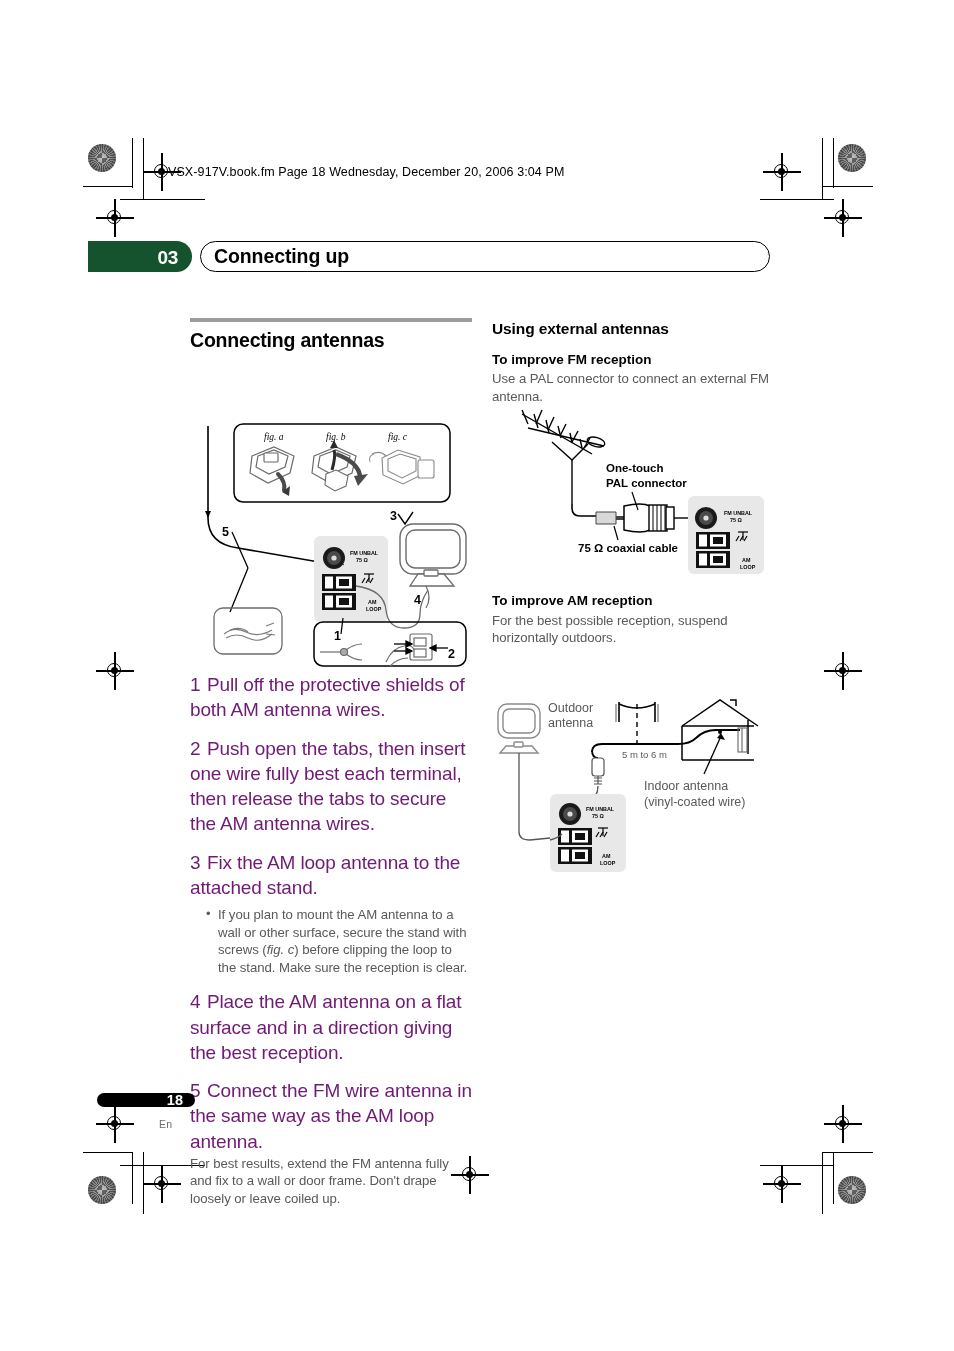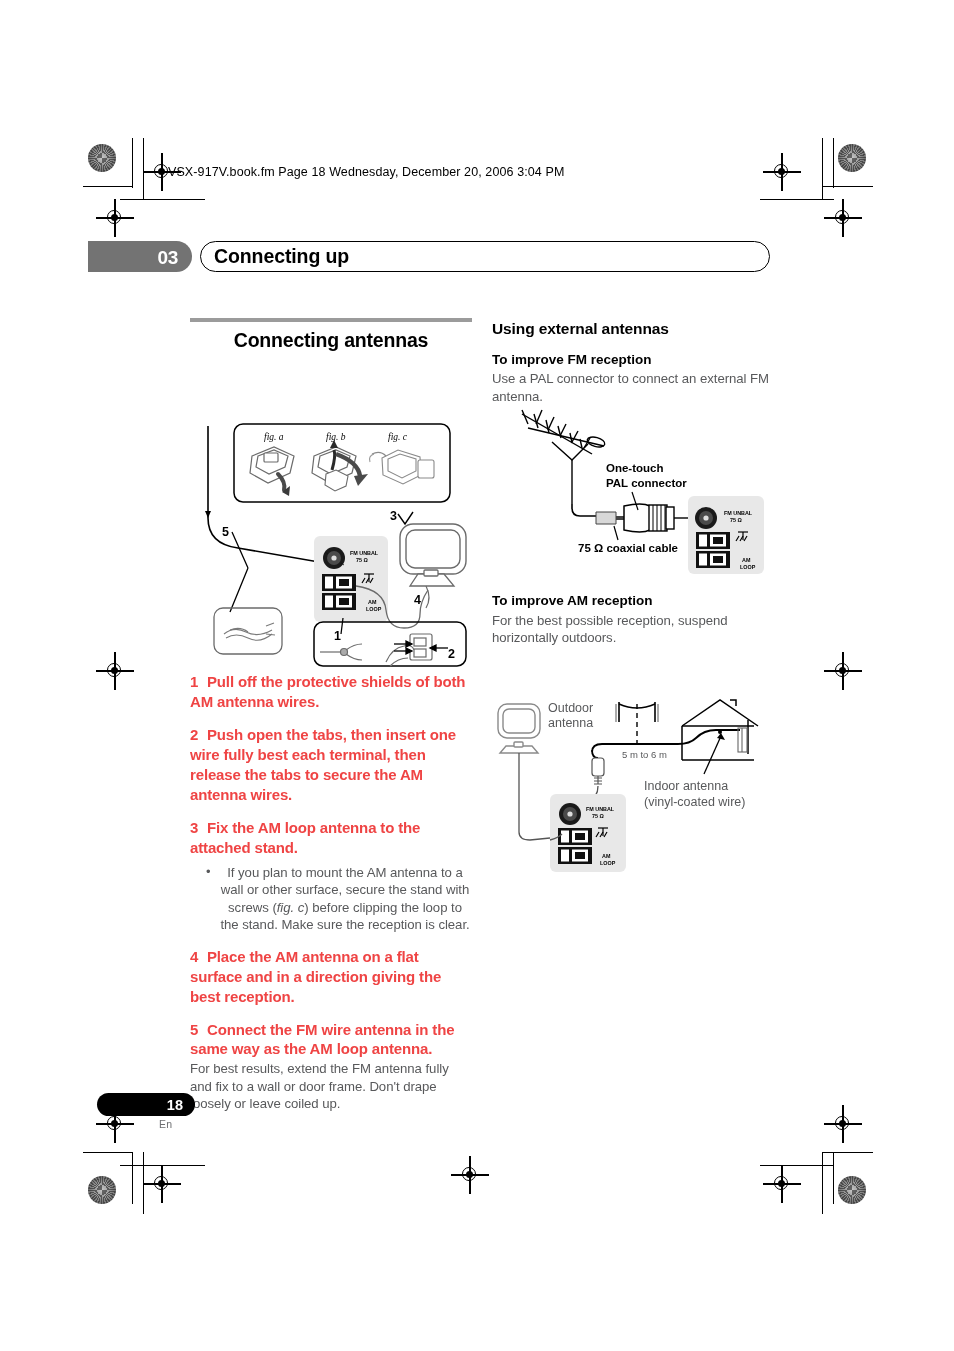--- a/index.html
+++ b/index.html
@@ -80,21 +80,21 @@
     position: absolute;
     left: 88px;
     top: 241px;
     width: 682px;
     height: 31px;
   }
   .chapter-num-pill {
     position: absolute;
     left: 0; top: 0;
     width: 104px; height: 31px;
-    background: #737373;
+    background: #14532d;
     border-radius: 0 15.5px 15.5px 0;
   }
   .chapter-num {
     position: absolute;
     right: 14px;
     top: 50%;
     transform: translateY(-50%);
     color: #fff;
     font-size: 19px;
     font-weight: bold;
@@ -134,21 +134,20 @@
     background: #9b9b9b;
     margin-bottom: 7px;
   }
 
   h1.sect {
     font-size: 19.5px;
     font-weight: bold;
     margin: 0 0 7px 0;
     letter-spacing: -0.2px;
     line-height: 1.15;
-    text-align: center;
   }
   h2.sub {
     font-size: 15.5px;
     font-weight: bold;
     margin: 18px 0 3px 0;
     letter-spacing: -0.1px;
     line-height: 1.2;
   }
   h2.sub.first { margin-top: 0; }
   h3.subsub {
@@ -163,38 +162,37 @@
     font-size: 13.2px;
     line-height: 1.33;
     margin: 0 0 9px 0;
     color: #58595b;
     letter-spacing: -0.05px;
   }
   p.body.tight { margin-bottom: 0; }
   p.body em { font-style: italic; }
 
   .step {
-    font-size: 15px;
-    font-weight: bold;
+    font-size: 19px;
+    font-weight: normal;
     line-height: 1.33;
     margin: 13px 0 0 0;
-    color: #ef4444;
+    color: #701a75;
     letter-spacing: -0.15px;
   }
   .step .n {
     display: inline-block;
     width: 17px;
   }
   .step + p.body { margin-top: 1px; }
 
   ul.bullets {
     margin: 6px 0 0 0;
     padding-left: 16px;
     list-style: none;
-    text-align: center;
   }
   ul.bullets li {
     font-size: 13.2px;
     line-height: 1.33;
     color: #58595b;
     position: relative;
     padding-left: 12px;
     letter-spacing: -0.05px;
   }
   ul.bullets li::before {
@@ -214,21 +212,21 @@
   #fig-main   { left: 186px; top: 418px; }
   #fig-fm     { left: 492px; top: 408px; }
   #fig-am     { left: 492px; top: 692px; }
 
   
   .page-pill {
     position: absolute;
     left: 97px;
     top: 1093px;
     width: 98px;
-    height: 23px;
+    height: 14px;
     background: #000;
     border-radius: 11.5px;
   }
   .page-num {
     position: absolute;
     right: 12px;
     top: 50%;
     transform: translateY(-50%);
     color: #fff;
     font-size: 14.5px;

